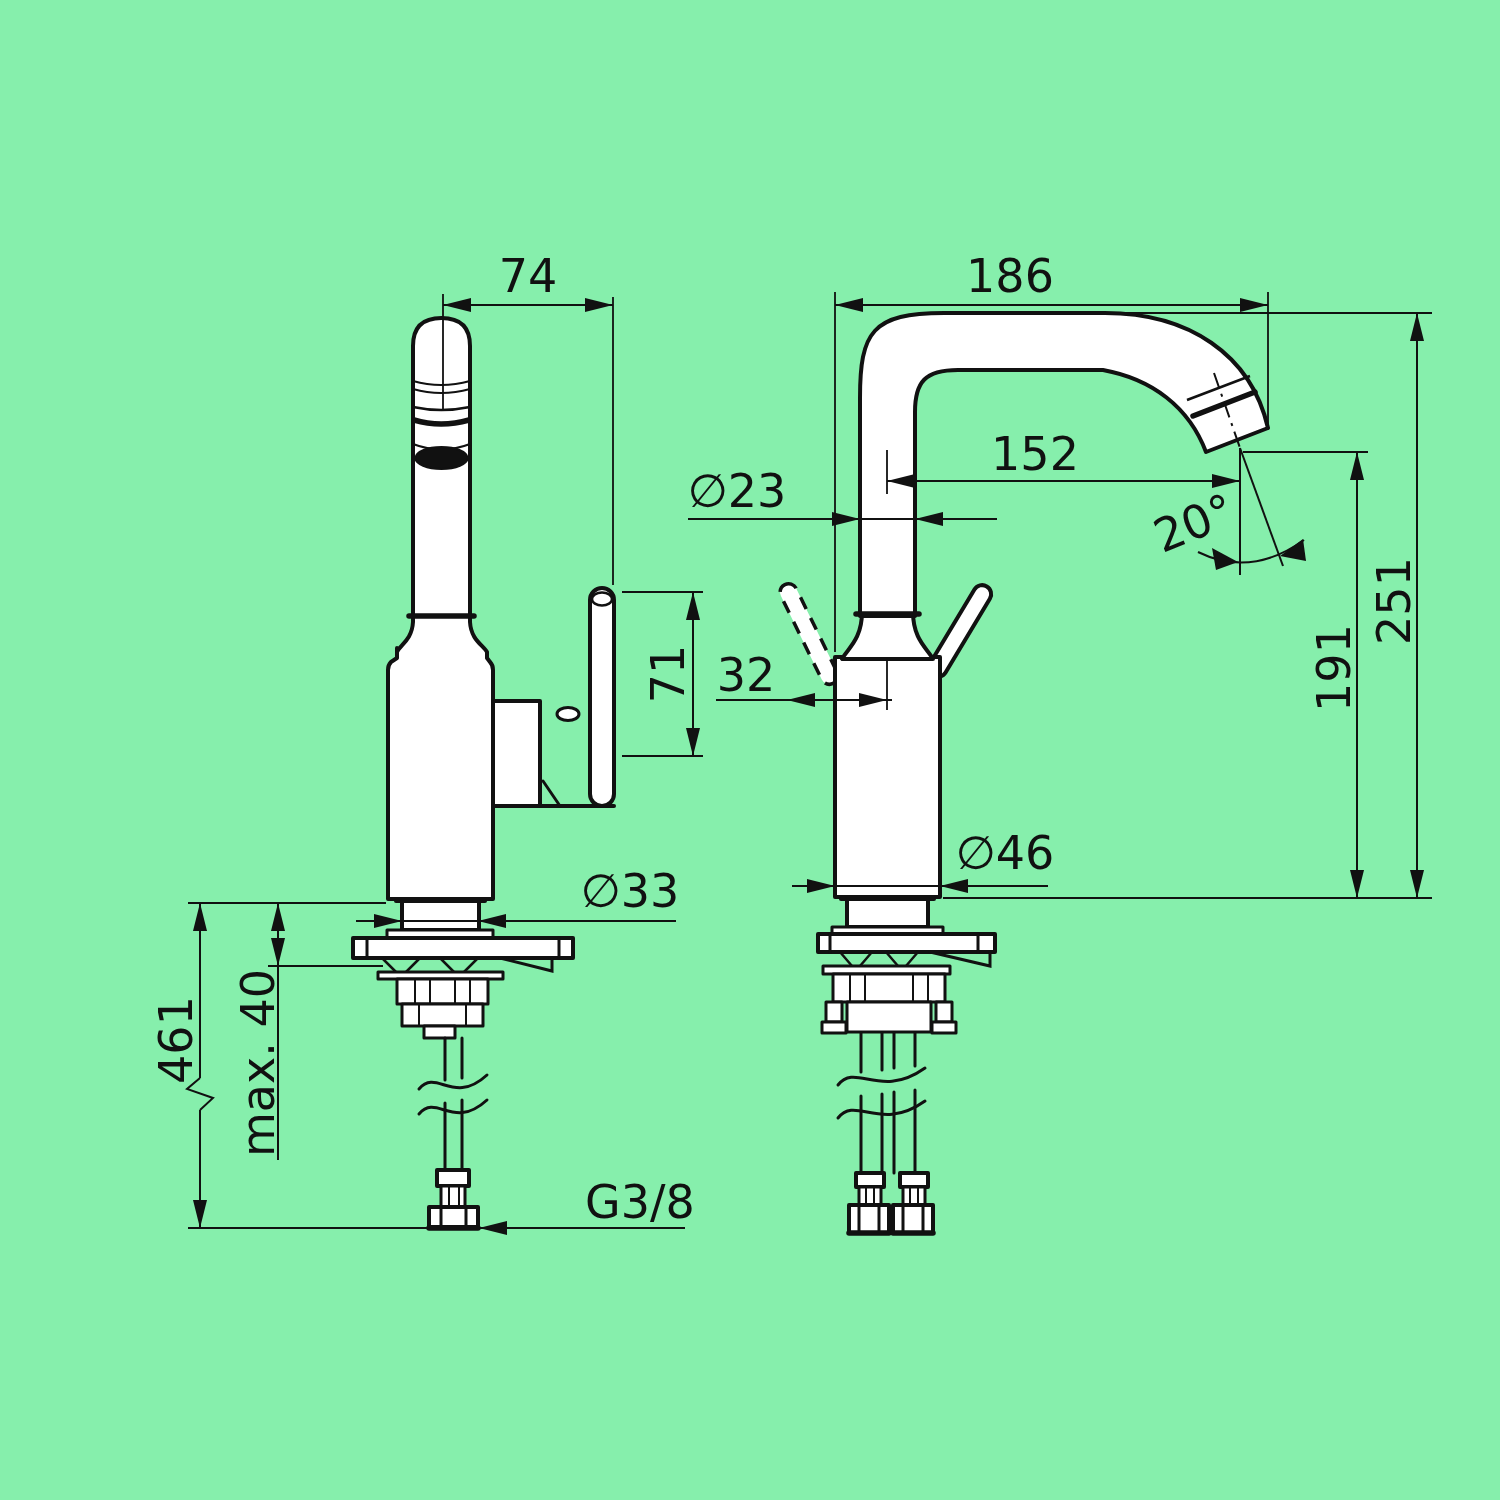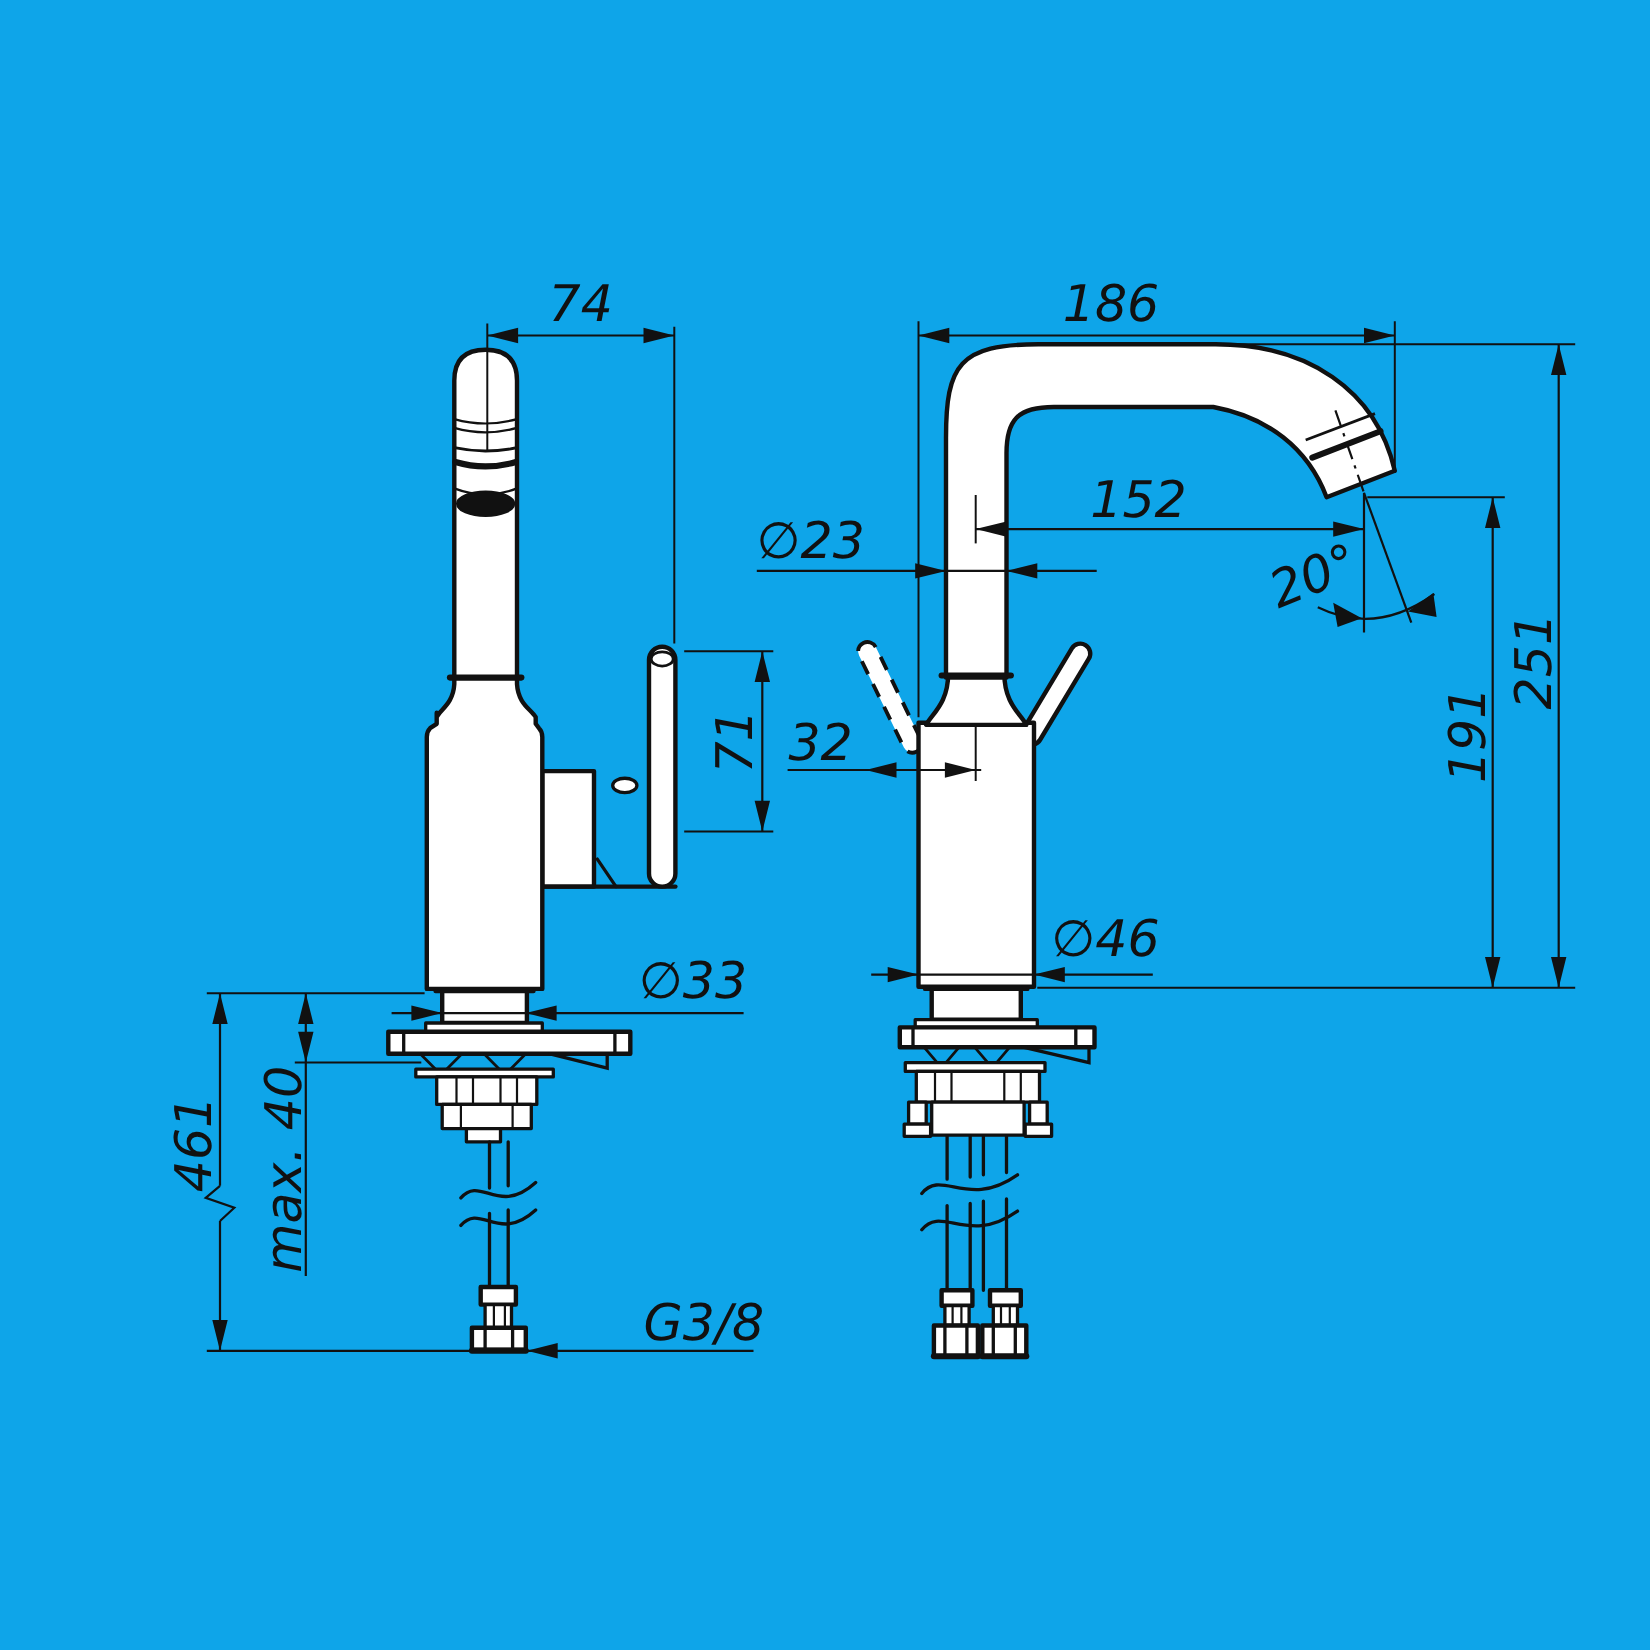--- a/index.html
+++ b/index.html
@@ -1,16 +1,16 @@
 <!DOCTYPE html>
 <html><head>
 <meta charset="utf-8">
 <style>
   html,body{margin:0;padding:0;background:#fff;}
-  .canvas{width:1500px;height:1500px;background:#0ea5e9;position:relative;overflow:hidden;font-style:italic;}
+  .canvas{width:1500px;height:1500px;background:#86efac;position:relative;overflow:hidden;}
   svg{display:block;}
   text{font-family:"DejaVu Sans","Liberation Sans",sans-serif;font-size:46px;fill:#111;}
   .ol{fill:#fff;stroke:#111;stroke-width:4;stroke-linejoin:round;}
   .olthin{fill:#fff;stroke:#111;stroke-width:3;stroke-linejoin:round;}
   .l2{stroke:#111;stroke-width:2;fill:none;}
   .l25{stroke:#111;stroke-width:2.5;fill:none;}
   .l3{stroke:#111;stroke-width:3;fill:none;stroke-linecap:round;}
   .l4{stroke:#111;stroke-width:4;fill:none;stroke-linecap:round;}
   .l5{stroke:#111;stroke-width:5.5;fill:none;stroke-linecap:round;}
   .dim{stroke:#111;stroke-width:2;fill:none;}

